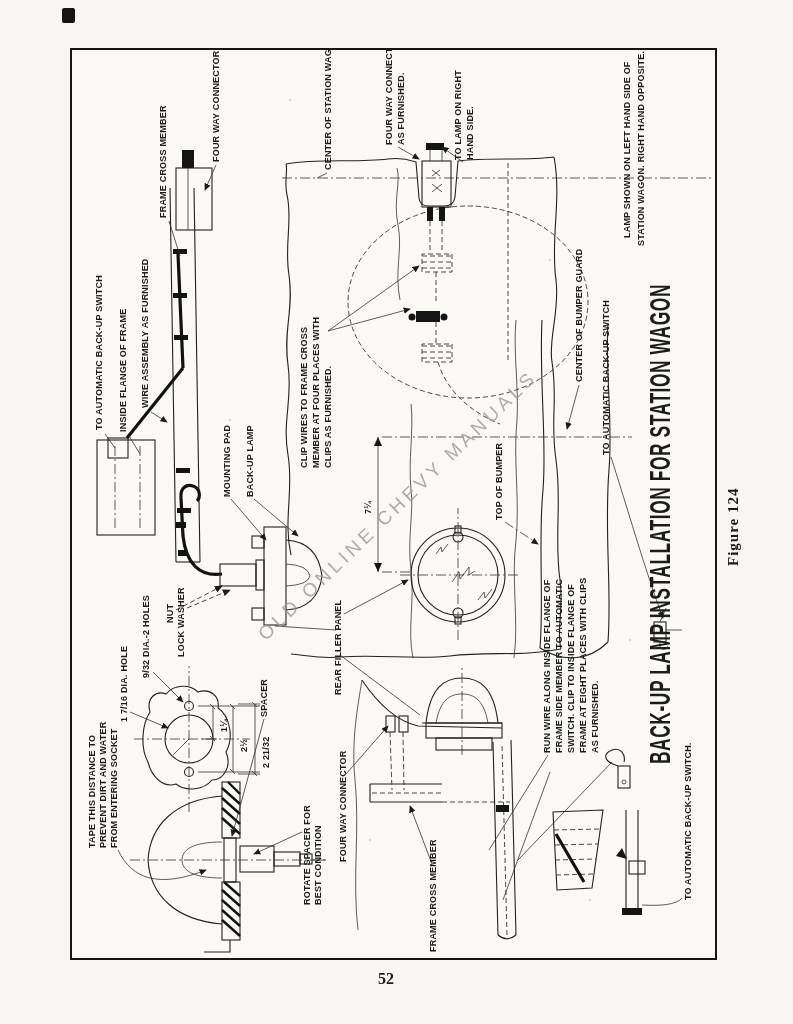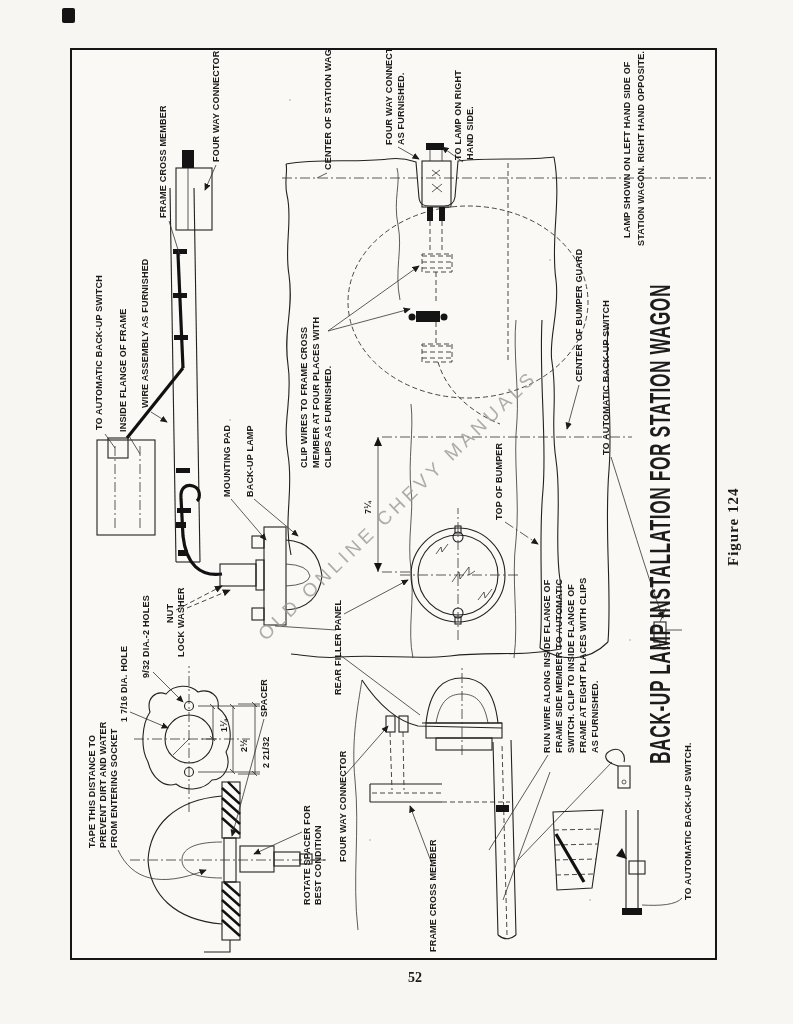--- a/index.html
+++ b/index.html
@@ -6,22 +6,22 @@
   .page{position:relative;width:793px;height:1024px;background:#f7f6f3;overflow:hidden;
         font-family:"Liberation Sans",sans-serif;}
   .fig-border{position:absolute;left:70px;top:48px;width:643px;height:908px;
         border:2px solid #161616;background:#faf9f6;}
   .corner-blob{position:absolute;left:62px;top:8px;width:13px;height:15px;background:#141414;border-radius:2px;}
   .fig-canvas{position:absolute;left:70px;top:48px;width:912px;height:647px;
         transform-origin:0 0;transform:rotate(-90deg) translateX(-912px);}
   .fig-caption{position:absolute;left:725px;top:566px;width:92px;transform-origin:0 0;
         transform:rotate(-90deg);font-family:"Liberation Serif",serif;font-weight:bold;
         font-size:15px;letter-spacing:1px;color:#1b1b1b;}
-  .page-number{position:absolute;left:378px;top:970px;width:44px;text-align:right;
-        font-family:"Liberation Serif",serif;font-weight:bold;font-size:14px;color:#1b1b1b;}
+  .page-number{position:absolute;left:378px;top:970px;width:44px;text-align:left;
+        font-family:"Liberation Serif",serif;font-weight:bold;font-size:16px;color:#1b1b1b;}
   svg text{font-family:"Liberation Sans",sans-serif;font-weight:bold;fill:#1c1c1c;}
   .lbl{font-size:9px;letter-spacing:.2px;}
   .ttl{font-size:30px;letter-spacing:1px;}
   .wm{font-size:19px;font-weight:normal;letter-spacing:4px;fill:#9a9a9a;opacity:.8;}
   .ln{stroke:#222;stroke-width:1.1;fill:none;}
   .thin{stroke:#333;stroke-width:.8;fill:none;}
   .hv{stroke:#111;stroke-width:3.2;fill:none;}
   .dsh{stroke:#333;stroke-width:.9;fill:none;stroke-dasharray:5 3;}
   .cl{stroke:#333;stroke-width:.8;fill:none;stroke-dasharray:10 3 2 3;}
   .blk{fill:#141414;stroke:none;}

